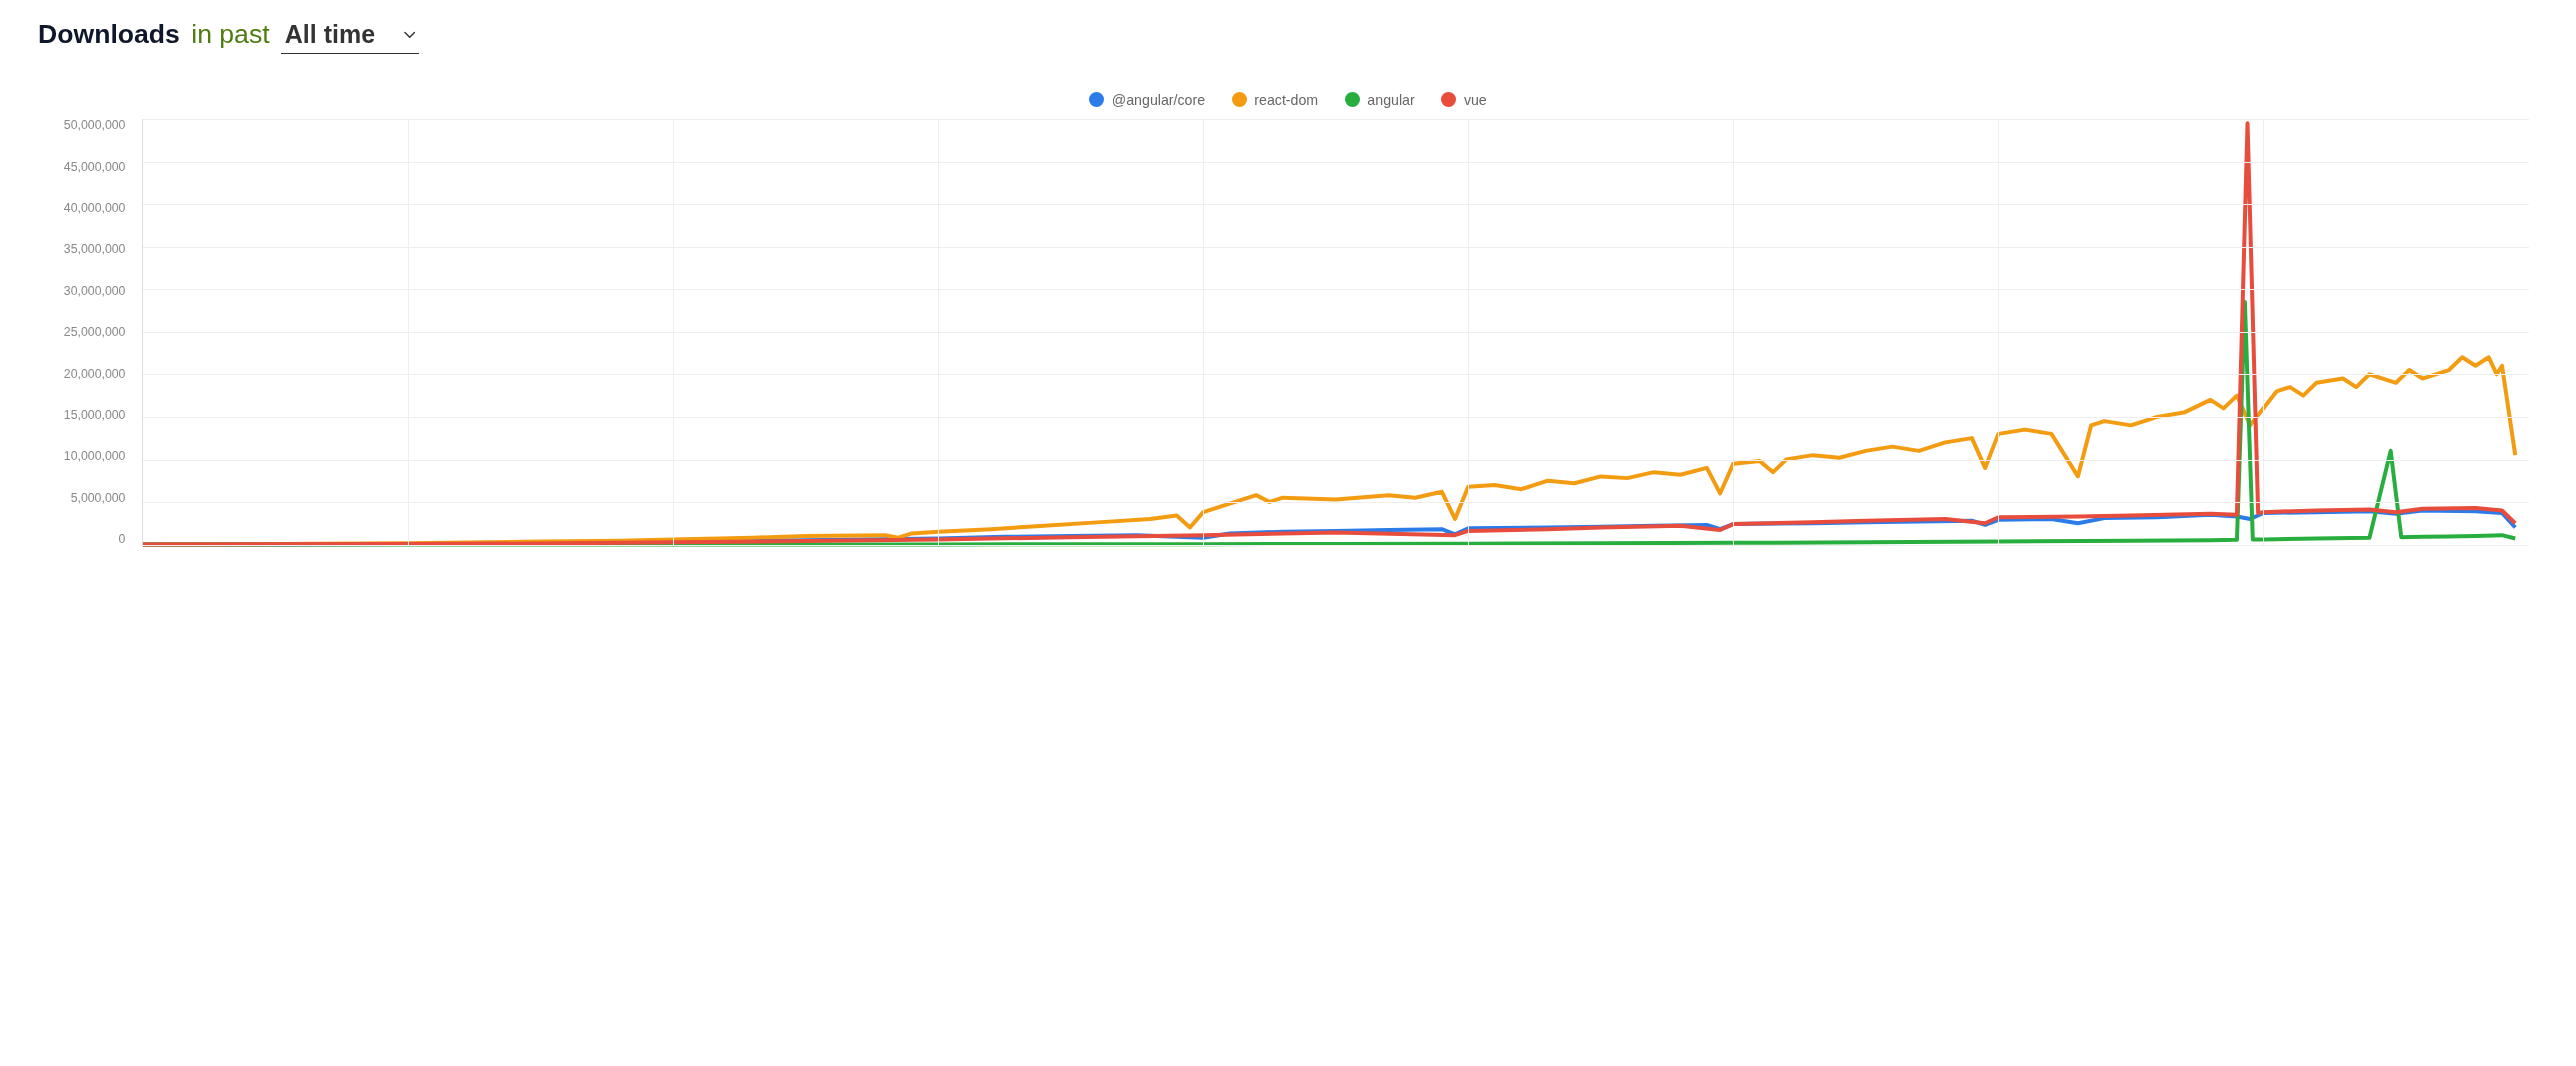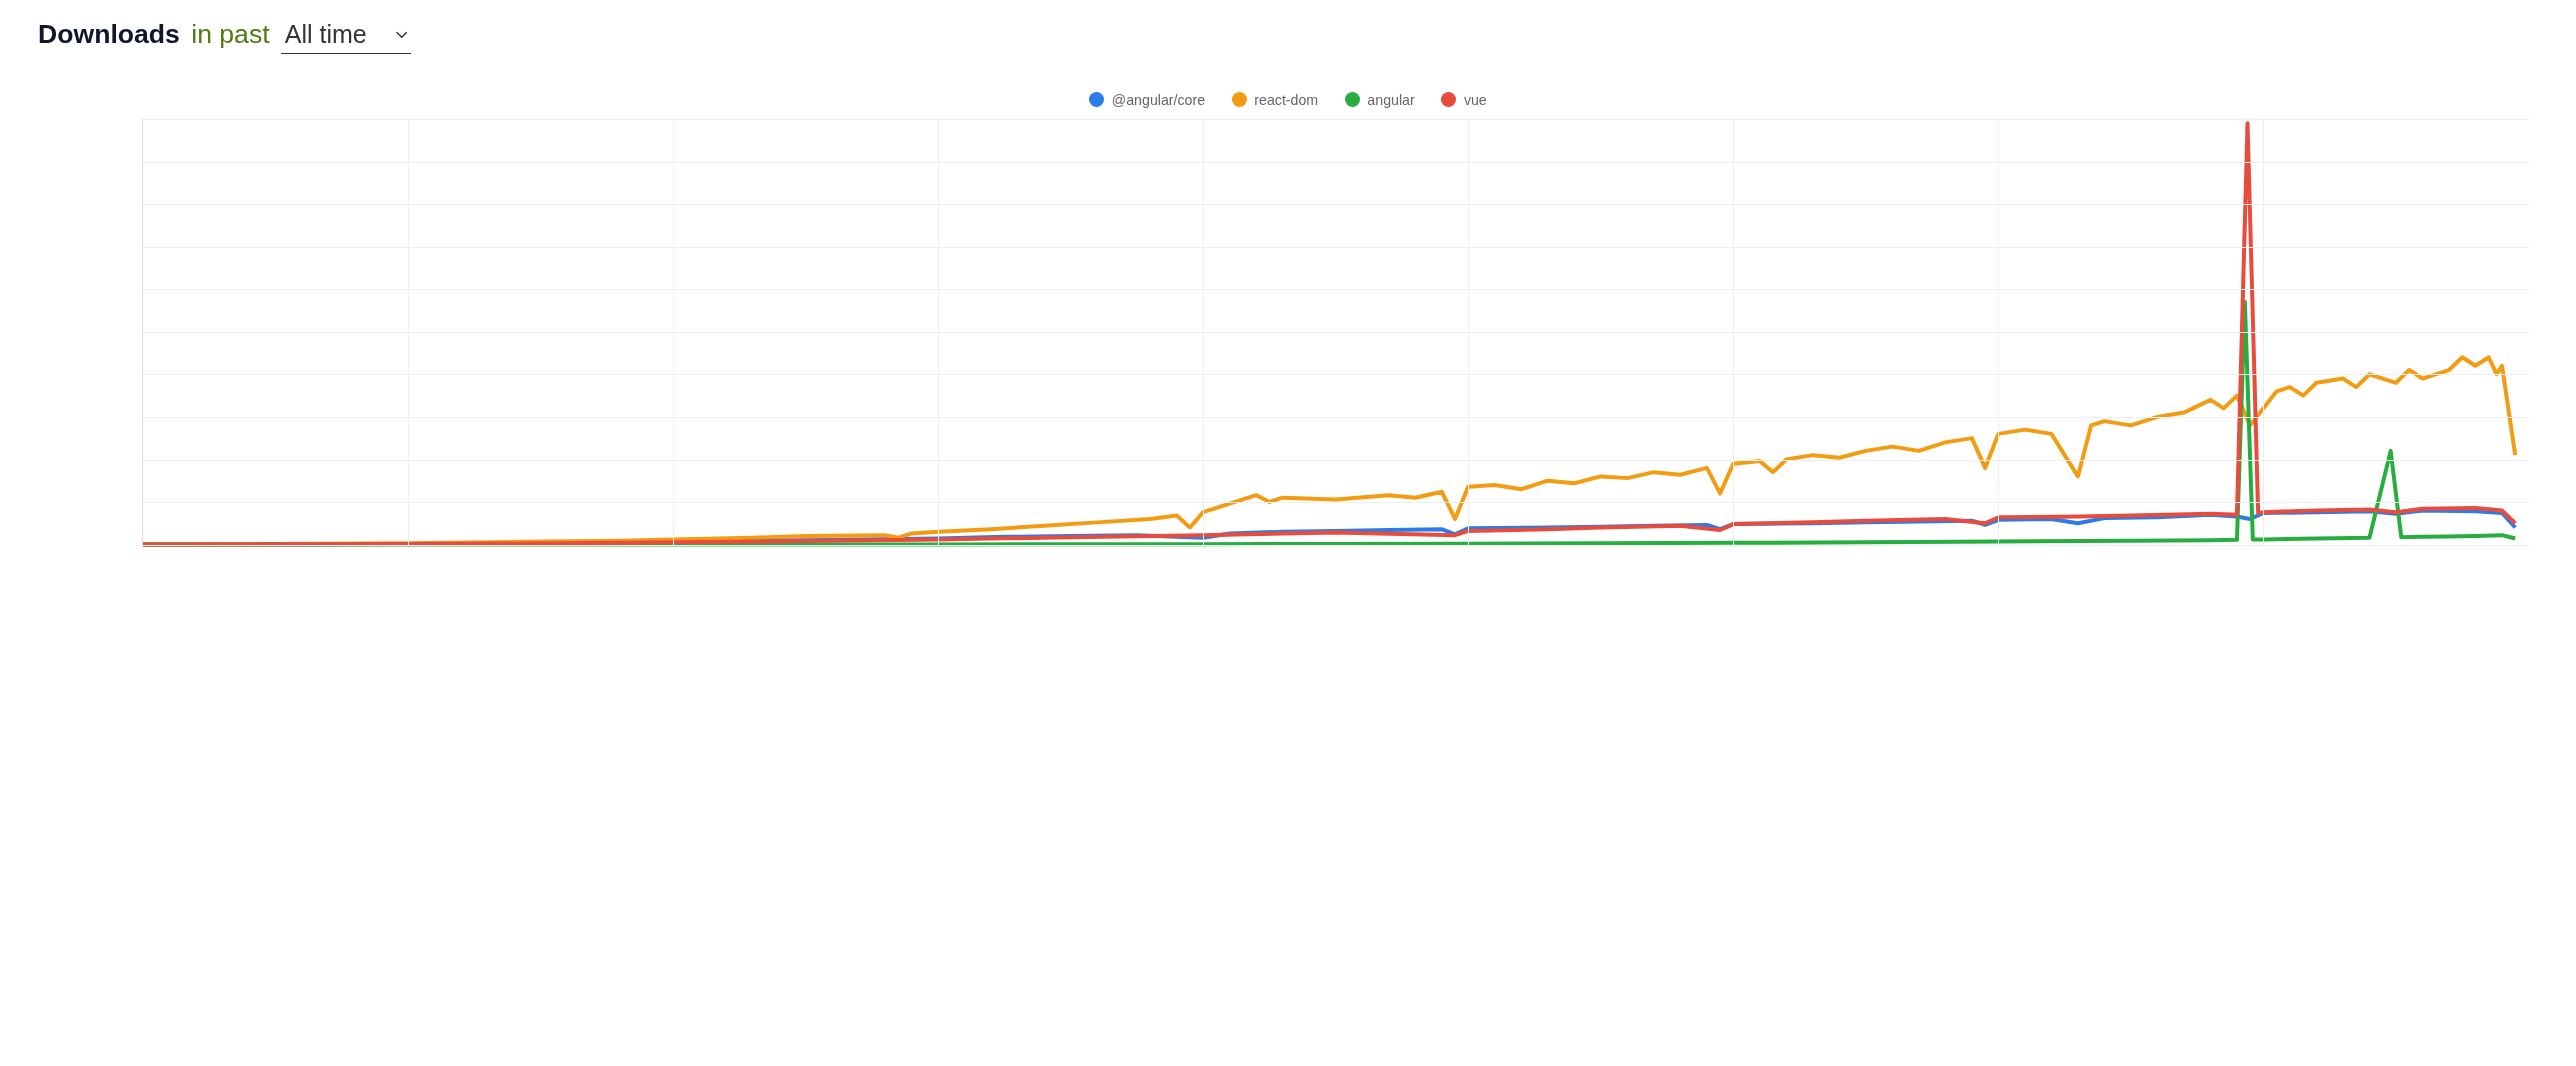--- a/index.html
+++ b/index.html
@@ -23,21 +23,21 @@
     .header-sub {
       font-size: 26.6px;
       font-weight: 400;
       color: #4d7c0f;
     }
     .dropdown {
       display: flex;
       align-items: center;
       gap: 29px;
       font-size: 25px;
-      font-weight: 400;
+      font-weight: 700;
       color: #333;
       border-bottom: 0.9px solid #333;
       padding: 0 3.8px 3.8px 3.8px;
       cursor: pointer;
       justify-content: flex-end;
     }
     .chevron {
       width: 11.4px;
       height: 7.6px;
     }
@@ -155,20 +155,33 @@
     <span class="legend-dot" style="background:#27ae3f"></span>
     <span>angular</span>
   </div>
   <div class="legend-item">
     <span class="legend-dot" style="background:#e74c3c"></span>
     <span>vue</span>
   </div>
 </div>
 
 <div class="chart-area">
+  <div class="y-axis" id="y-axis">
+      <div class="y-tick">50,000,000</div>
+      <div class="y-tick">45,000,000</div>
+      <div class="y-tick">40,000,000</div>
+      <div class="y-tick">35,000,000</div>
+      <div class="y-tick">30,000,000</div>
+      <div class="y-tick">25,000,000</div>
+      <div class="y-tick">20,000,000</div>
+      <div class="y-tick">15,000,000</div>
+      <div class="y-tick">10,000,000</div>
+      <div class="y-tick">5,000,000</div>
+      <div class="y-tick">0</div>
+    </div>
   <div class="plot" id="plot">
     <svg class="lines" id="lines-svg" preserveAspectRatio="none" viewBox="0 0 1000 1000">
         <path d="M0.00 1000.00 L55.56 1000.00 L111.11 999.00 L166.67 997.00 L222.22 994.00 L277.78 990.00 L333.33 986.00 L361.11 982.00 L388.89 980.00 L416.67 978.00 L444.44 984.00 L455.56 974.00 L477.78 970.00 L500.00 968.00 L522.22 966.00 L544.44 964.00 L550.00 976.00 L555.56 962.00 L588.89 960.00 L611.11 958.00 L633.33 956.00 L655.56 954.00 L661.11 964.00 L666.67 952.00 L700.00 950.00 L722.22 948.00 L744.44 946.00 L766.67 944.00 L772.22 954.00 L777.78 942.00 L800.00 940.00 L811.11 950.00 L822.22 938.00 L844.44 936.00 L866.67 930.00 L877.78 934.00 L883.33 940.00 L888.89 926.00 L911.11 924.00 L933.33 922.00 L944.44 928.00 L955.56 920.00 L977.78 922.00 L988.89 926.00 L994.44 960.00 " stroke="#2b7ce9" stroke-width="4" fill="none" vector-effect="non-scaling-stroke" stroke-linejoin="round"></path>
         <path d="M0.00 1000.00 L55.56 999.00 L111.11 997.00 L144.44 995.00 L166.67 993.00 L200.00 991.00 L222.22 988.00 L255.56 984.00 L277.78 980.00 L311.11 978.00 L316.67 984.00 L322.22 974.00 L333.33 970.00 L355.56 964.00 L377.78 956.00 L400.00 948.00 L422.22 940.00 L433.33 932.00 L438.89 960.00 L444.44 924.00 L455.56 904.00 L466.67 884.00 L472.22 900.00 L477.78 890.00 L500.00 894.00 L522.22 884.00 L533.33 890.00 L544.44 876.00 L550.00 940.00 L555.56 864.00 L566.67 860.00 L577.78 870.00 L588.89 850.00 L600.00 856.00 L611.11 840.00 L622.22 844.00 L633.33 830.00 L644.44 836.00 L655.56 820.00 L661.11 880.00 L666.67 810.00 L677.78 804.00 L683.33 830.00 L688.89 800.00 L700.00 790.00 L711.11 796.00 L722.22 780.00 L733.33 770.00 L744.44 780.00 L755.56 760.00 L766.67 750.00 L772.22 820.00 L777.78 740.00 L788.89 730.00 L800.00 740.00 L811.11 840.00 L816.67 720.00 L822.22 710.00 L833.33 720.00 L844.44 700.00 L855.56 690.00 L866.67 660.00 L872.22 680.00 L877.78 650.00 L883.33 720.00 L888.89 680.00 L894.44 640.00 L900.00 630.00 L905.56 650.00 L911.11 620.00 L922.22 610.00 L927.78 630.00 L933.33 600.00 L944.44 620.00 L950.00 590.00 L955.56 610.00 L961.11 600.00 L966.67 590.00 L972.22 560.00 L977.78 580.00 L983.33 560.00 L986.67 600.00 L988.89 580.00 L994.44 790.00 " stroke="#f39c12" stroke-width="4" fill="none" vector-effect="non-scaling-stroke" stroke-linejoin="round"></path>
         <path d="M0.00 1000.00 L222.22 1000.00 L333.33 999.80 L444.44 999.40 L500.00 998.80 L555.56 998.00 L611.11 997.00 L666.67 996.00 L722.22 995.00 L777.78 993.00 L833.33 991.00 L866.67 990.00 L877.78 989.00 L881.11 430.00 L884.44 988.00 L888.89 988.00 L911.11 986.00 L933.33 984.00 L942.22 780.00 L946.67 983.00 L955.56 982.00 L966.67 981.00 L977.78 980.00 L988.89 978.00 L994.44 986.00 " stroke="#27ae3f" stroke-width="4" fill="none" vector-effect="non-scaling-stroke" stroke-linejoin="round"></path>
         <path d="M0.00 1000.00 L111.11 999.00 L166.67 997.60 L222.22 995.00 L277.78 992.00 L333.33 988.00 L388.89 983.00 L444.44 978.00 L500.00 972.00 L550.00 978.00 L555.56 968.00 L588.89 964.00 L611.11 960.00 L644.44 956.00 L661.11 966.00 L666.67 952.00 L700.00 948.00 L722.22 944.00 L755.56 940.00 L772.22 950.00 L777.78 936.00 L811.11 934.00 L833.33 932.00 L866.67 928.00 L877.78 930.00 L882.22 10.00 L886.67 926.00 L888.89 924.00 L911.11 920.00 L933.33 918.00 L944.44 924.00 L955.56 916.00 L977.78 914.00 L988.89 920.00 L994.44 950.00 " stroke="#e74c3c" stroke-width="4" fill="none" vector-effect="non-scaling-stroke" stroke-linejoin="round"></path>
       </svg>
   <div class="grid-v" style="left: 11.1111%;"></div>
       <div class="grid-v" style="left: 22.2222%;"></div>
       <div class="grid-v" style="left: 33.3333%;"></div>

